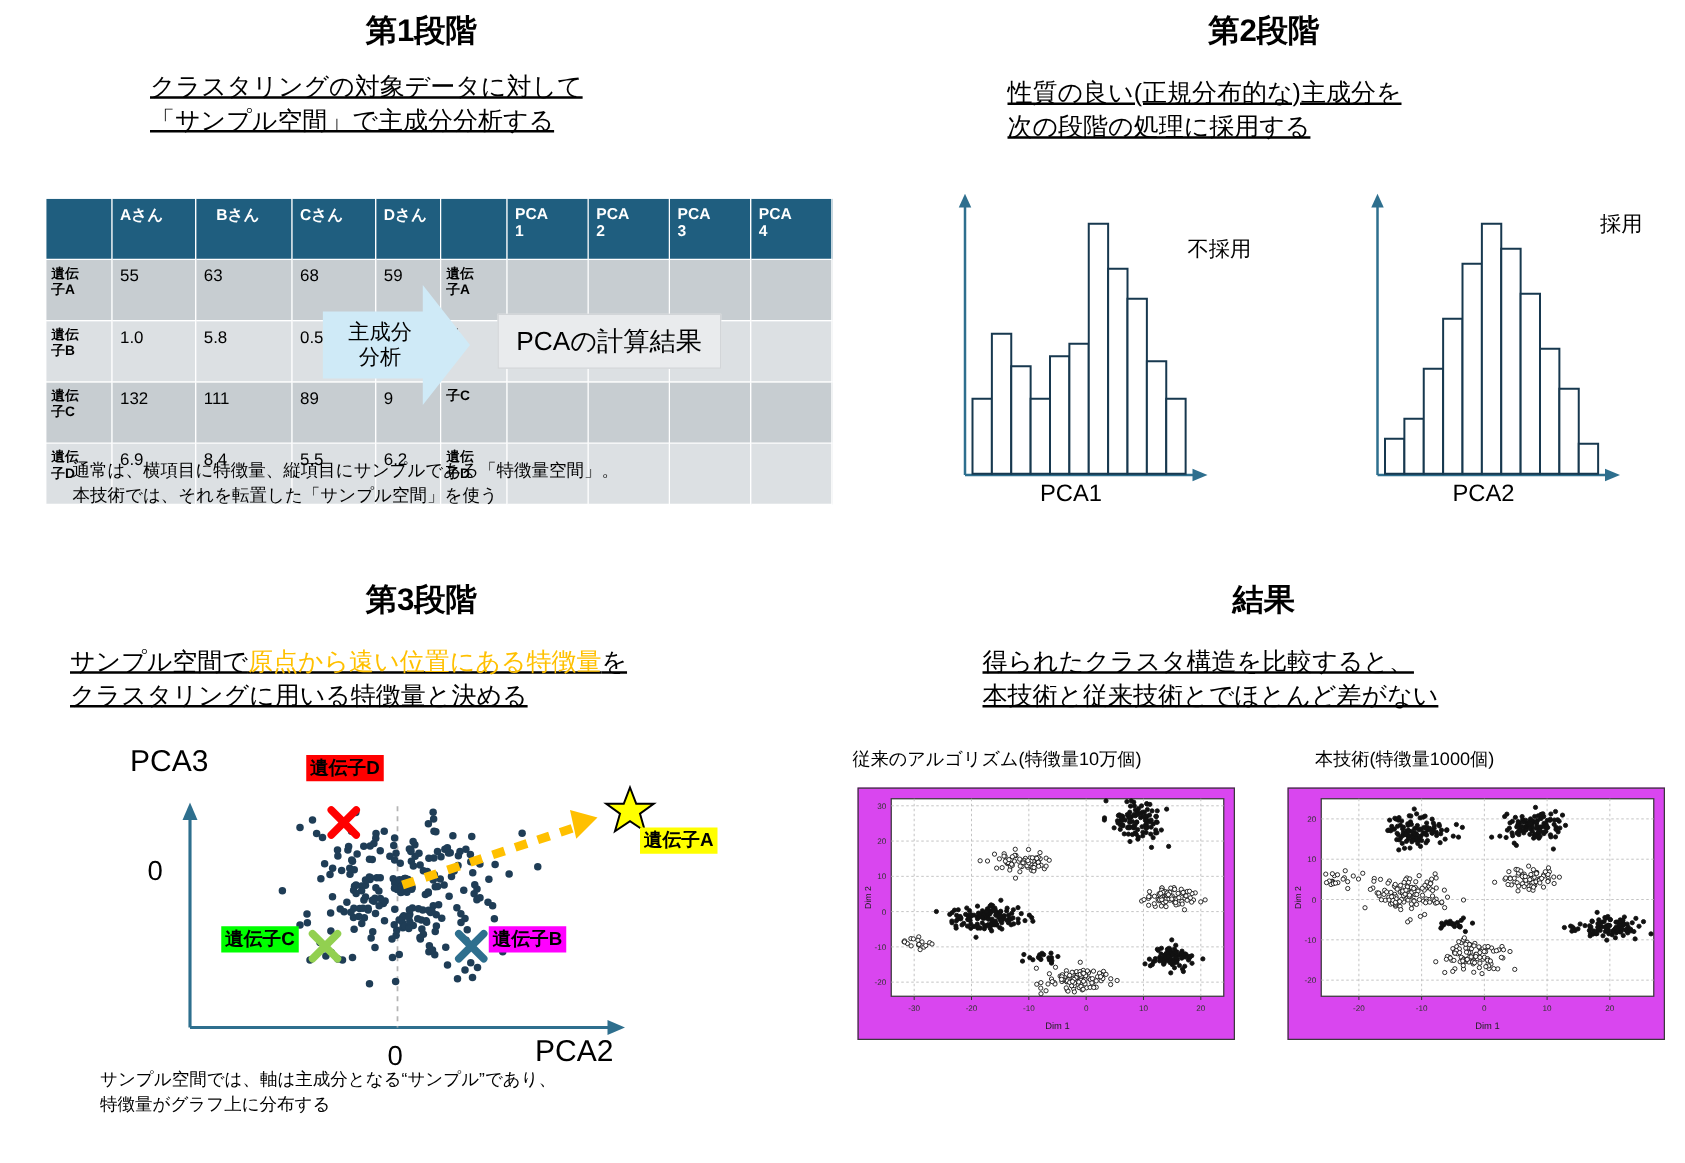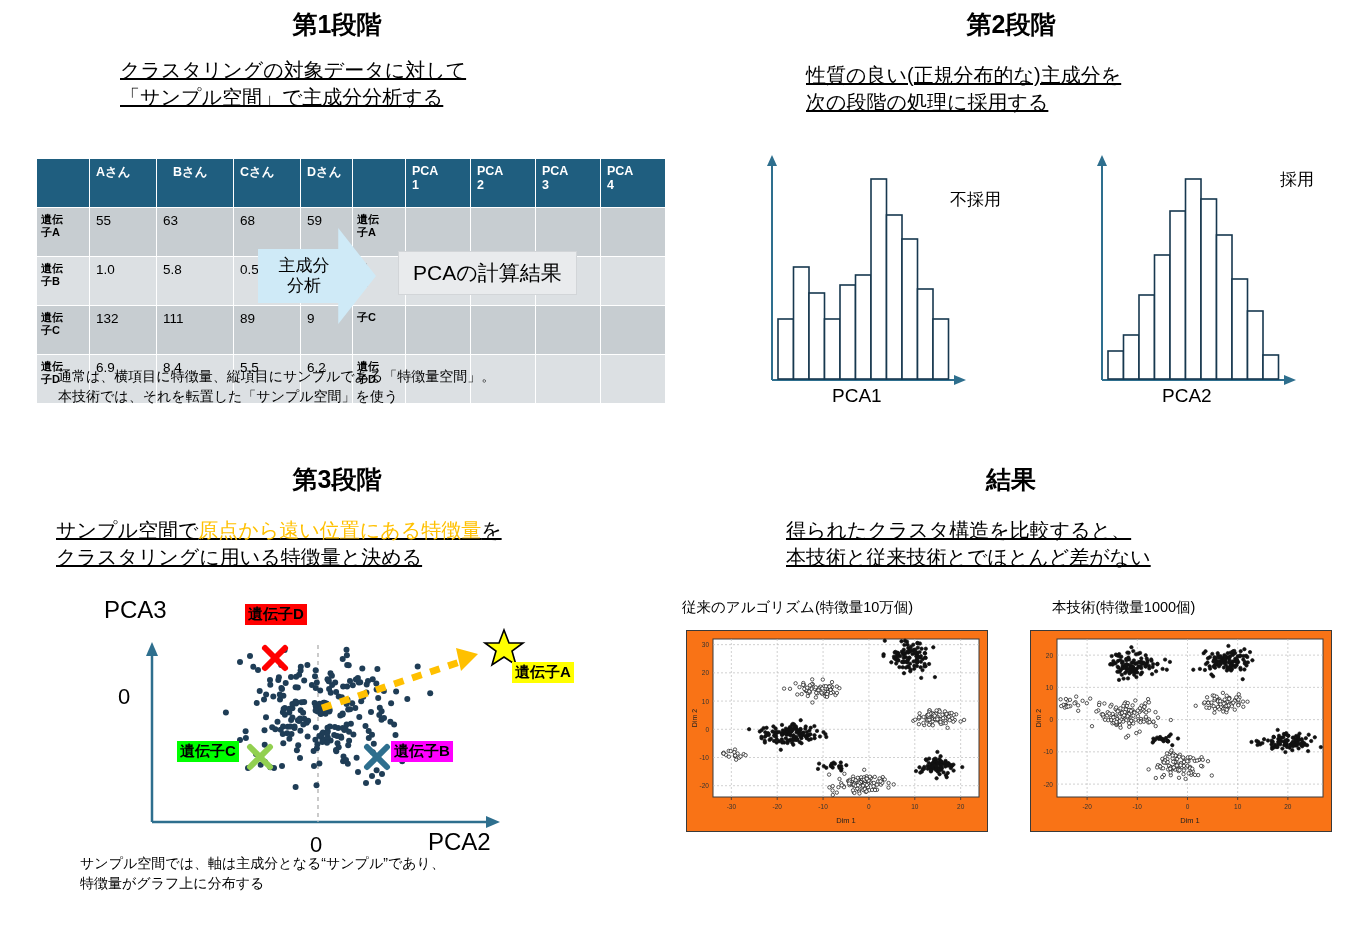--- a/index.html
+++ b/index.html
@@ -34,21 +34,21 @@
   .histlab{position:absolute;font-size:17px;}
   .axlab{position:absolute;font-size:19px;}
 
   
   .tagr{position:absolute;font-size:15px;font-weight:bold;padding:1px 3px;white-space:nowrap;}
   .axname{position:absolute;font-size:24px;}
   .zero{position:absolute;font-size:22px;}
 
   
   .tsnecap{position:absolute;font-size:14.5px;}
-  .tsnebox{position:absolute;border:1px solid #3a3a3a;background:#f97316;}
+  .tsnebox{position:absolute;border:1px solid #3a3a3a;background:#d946ef;}
 </style>
 </head>
 <body>
 
 <div class="panel" style="left:0;top:0;width:674px;height:455px;">
 
   <div class="ptitle" style="position:absolute;left:0;top:8px;width:674px;">第1段階</div>
 
   <div class="psub" style="position:absolute;left:120px;top:57px;width:520px;">
     <div>クラスタリングの対象データに対して</div>

